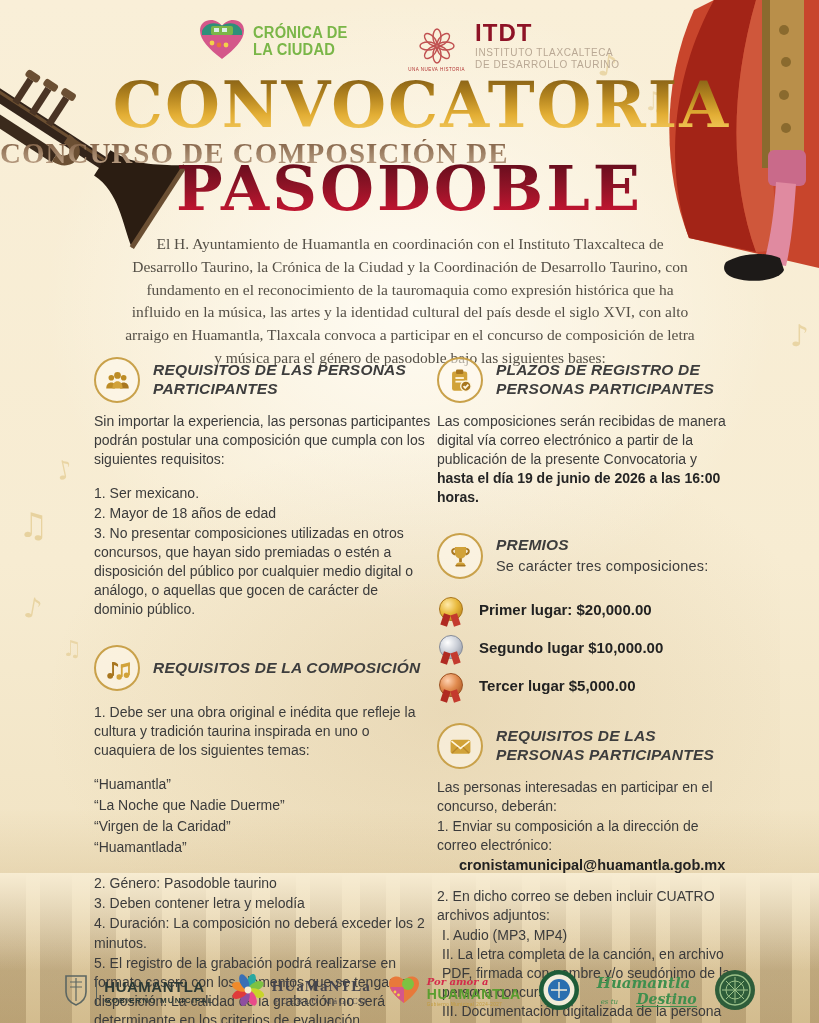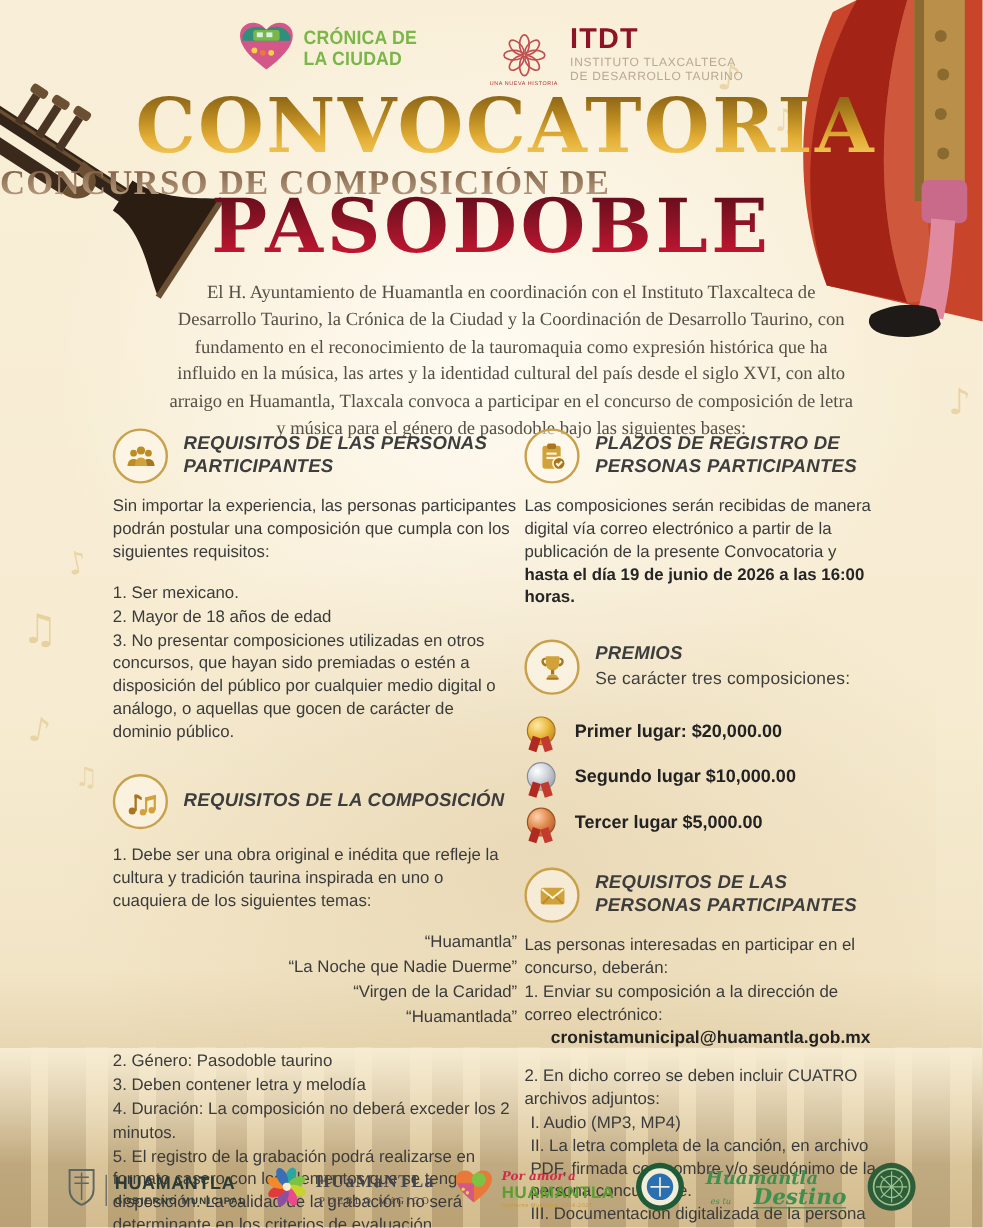--- a/index.html
+++ b/index.html
@@ -36,33 +36,33 @@
     -webkit-background-clip:text;background-clip:text;color:transparent;-webkit-text-fill-color:transparent;}
   .t-conc{position:absolute;top:139px;left:0;width:100%;text-align:left;
     font-family:"Liberation Serif",serif;font-weight:700;font-size:29px;line-height:1;letter-spacing:1px;
     background:linear-gradient(180deg,#7d5c42 0%,#a3866a 55%,#bda288 100%);
     -webkit-background-clip:text;background-clip:text;color:transparent;-webkit-text-fill-color:transparent;}
   .t-paso{position:absolute;top:158px;left:0;width:100%;text-align:center;
     font-family:"DejaVu Serif",serif;font-weight:700;font-size:62px;line-height:1;letter-spacing:3px;
     background:linear-gradient(180deg,#5e0c1b 0%,#8e1326 45%,#c01530 85%,#d42038 100%);
     -webkit-background-clip:text;background-clip:text;color:transparent;-webkit-text-fill-color:transparent;}
   
-  .intro{position:absolute;top:233px;left:140px;width:572px;text-align:center;
+  .intro{position:absolute;top:233px;left:124px;width:572px;text-align:center;
     font-family:"Liberation Serif",serif;font-size:15.5px;line-height:1.47;color:#555047;}
   
   .col{position:absolute;top:357px;}
   .col-left{left:94px;width:337px;}
   .col-right{left:437px;width:299px;}
   .sec-head{display:flex;align-items:center;gap:13px;margin-bottom:9px;}
   .icon-circle{flex:0 0 46px;width:46px;height:46px;border-radius:50%;border:2px solid #c9a14a;
     background:rgba(255,250,238,.55);display:flex;align-items:center;justify-content:center;box-sizing:border-box;}
   .sec-title{font-style:italic;font-weight:700;font-size:15.5px;line-height:1.22;color:#3d3d3d;letter-spacing:.2px;}
   .body-p{font-size:14px;line-height:1.36;color:#3b3b3b;margin:0 0 9px;}
   .tight{margin-bottom:1px;}
-  .themes{margin:14px 0 16px;text-align:right;font-size:14px;line-height:1.5;color:#3b3b3b;}
+  .themes{margin:14px 0 16px;text-align:left;font-size:14px;line-height:1.5;color:#3b3b3b;}
   .gap-top{margin-top:26px;}
   .bold{font-weight:700;color:#252525;}
   
   .prize-row{display:flex;align-items:center;gap:16px;margin:0 0 14px 2px;}
   .prize-label{font-weight:700;font-size:15px;color:#222;}
   .medal{position:relative;width:22px;height:22px;border-radius:50%;flex:0 0 22px;}
   .medal .rib{position:absolute;top:16px;width:7px;height:12px;background:#c43a2e;z-index:-0;}
   .medal .r1{left:2px;transform:rotate(18deg);background:#b02a22;}
   .medal .r2{left:12px;transform:rotate(-18deg);}
   .medal.gold{background:radial-gradient(circle at 35% 30%, #ffe9a8, #e8b93c 45%, #b47d17 92%);border:1px solid #a8741a;}
@@ -76,21 +76,21 @@
   .gob-text{border-left:1.5px solid #56605c;padding-left:7px;}
   .gob-l1{font-weight:800;font-size:15px;color:#2c3a36;letter-spacing:.5px;line-height:1;}
   .gob-l2{font-weight:600;font-size:8px;color:#2c3a36;letter-spacing:1.1px;margin-top:2px;}
   .pm-l1{font-family:"Liberation Serif",serif;font-weight:700;font-size:15px;color:#45454e;letter-spacing:1px;line-height:1;}
   .pm-l2{font-family:"Liberation Serif",serif;font-size:8.5px;color:#45454e;letter-spacing:2px;margin-top:2px;text-align:center;}
   .pa-script{font-family:"DejaVu Serif",serif;font-style:italic;font-weight:700;font-size:10px;color:#d42a4a;line-height:1;}
   .pa-name{font-weight:800;font-size:14px;color:#5a9e2f;letter-spacing:.5px;line-height:1.05;}
   .pa-sub{font-size:4.5px;color:#c29a3a;letter-spacing:.5px;margin-top:1px;}
   .dest-l1{font-family:"DejaVu Serif",serif;font-style:italic;font-weight:700;font-size:15px;color:#3f8f4e;line-height:.95;}
   .dest-l2{font-family:"DejaVu Serif",serif;font-style:italic;font-size:7px;color:#3f8f4e;margin-left:4px;}
-  .dest-l3{font-family:"DejaVu Serif",serif;font-style:italic;font-weight:700;font-size:18px;color:#3f8f4e;line-height:.95;margin-left:14px;border-bottom:1px solid #3f8f4e;display:inline-block;}
+  .dest-l3{font-family:"DejaVu Serif",serif;font-style:italic;font-weight:700;font-size:14px;color:#3f8f4e;line-height:.95;margin-left:14px;border-bottom:1px solid #3f8f4e;display:inline-block;}
 </style>
 </head>
 <body>
 
 <div id="page">
 
   <div class="mid-tint"></div>
   <div class="city-band"></div>
   <div class="buildings"></div>
 

